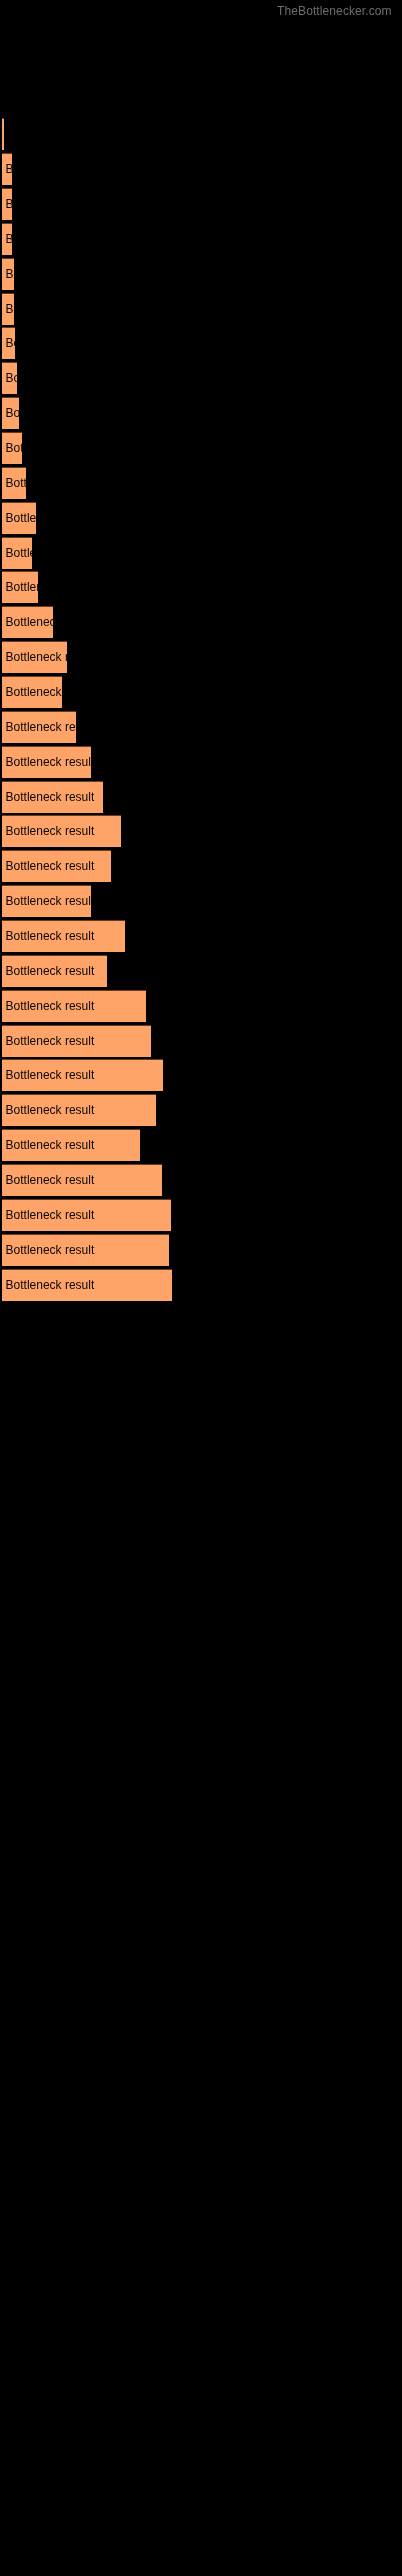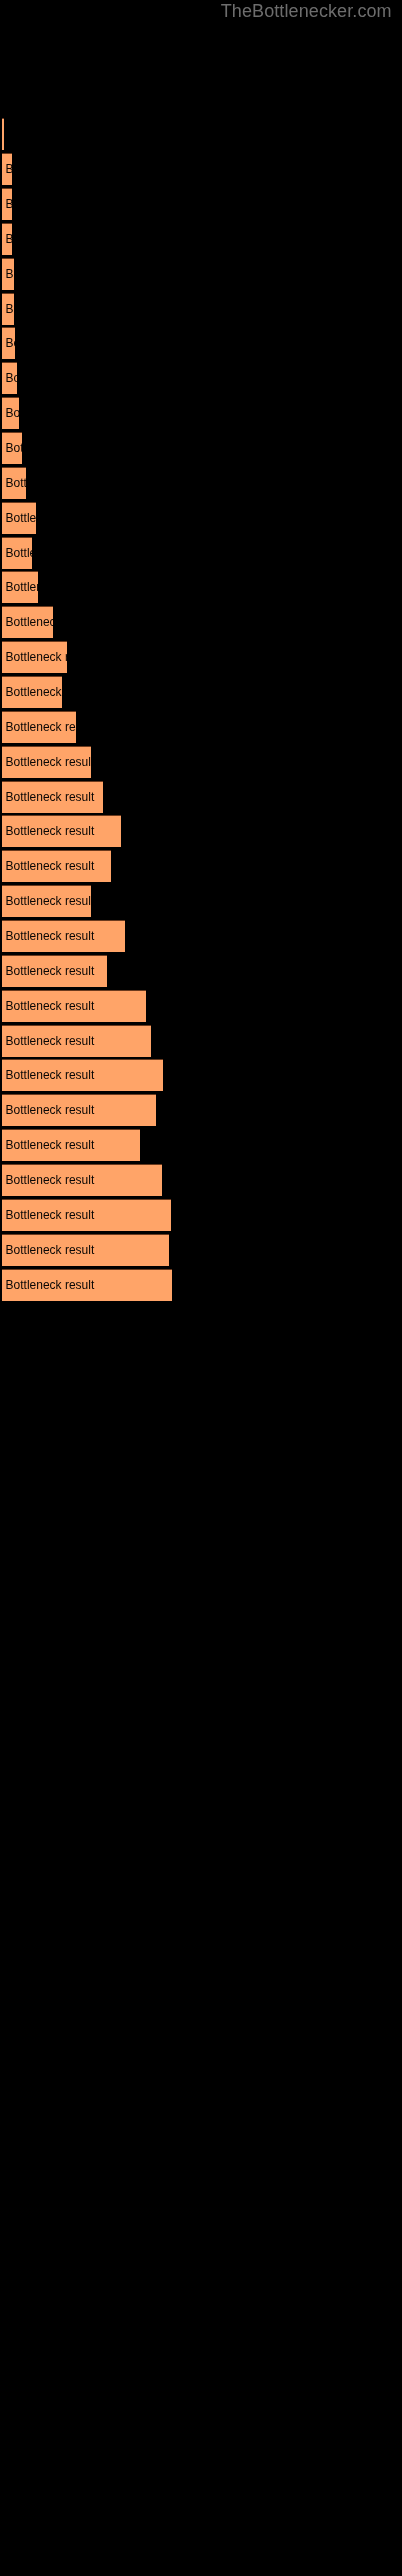--- a/index.html
+++ b/index.html
@@ -33,21 +33,21 @@
     height: 31px;
     box-sizing: border-box;
     padding-right: 11.3px;
     display: flex;
     align-items: flex-start;
     justify-content: flex-end;
   }
   #site-title {
     color: #6d6d6d;
     font-family: "Liberation Sans", sans-serif;
-    font-size: 18px;
+    font-size: 12px;
     line-height: 22px;
     letter-spacing: 0.1px;
     white-space: nowrap;
     user-select: none;
   }
 
   
   #chart {
     position: absolute;
     left: 0;

